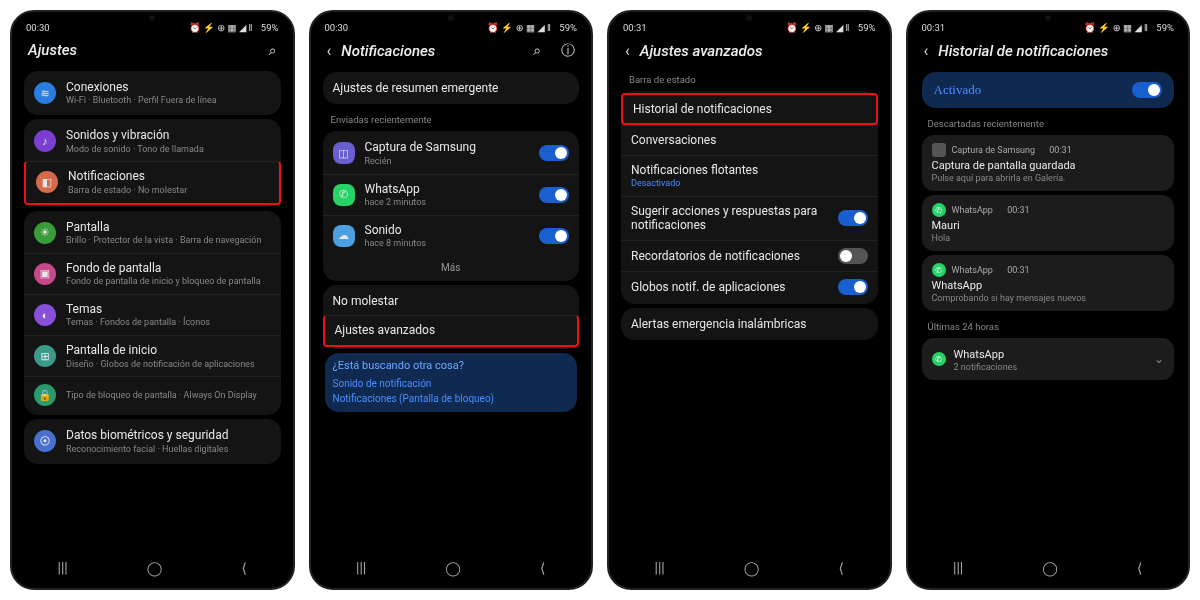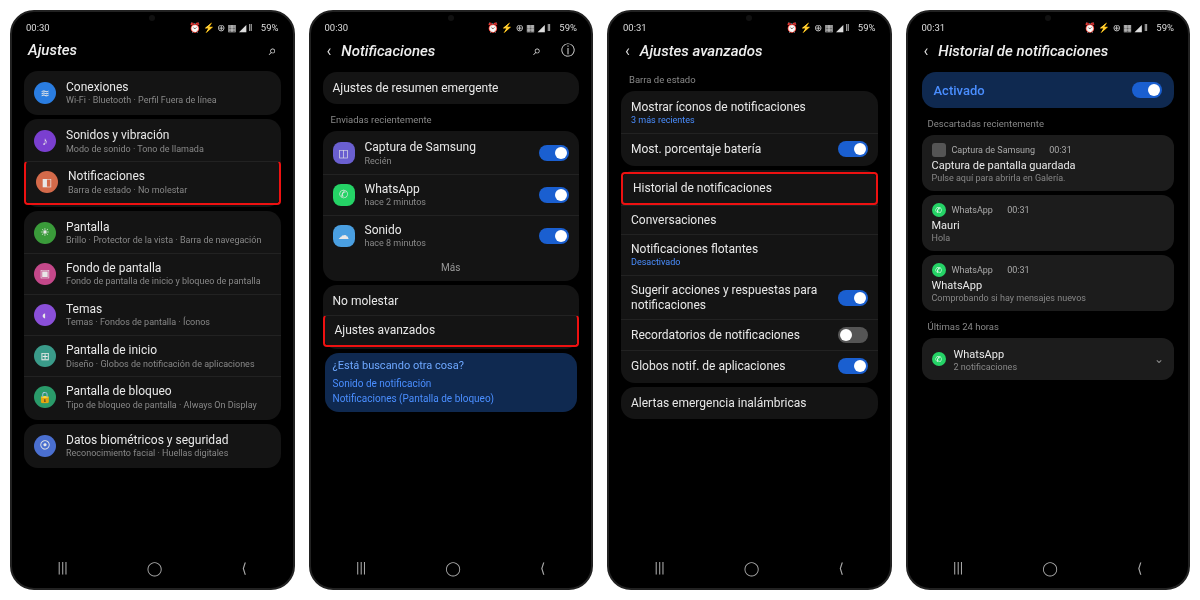--- a/index.html
+++ b/index.html
@@ -81,21 +81,21 @@
   .search-box .link { color:#4a8eff; font-size:10px; padding:2px 0; cursor:pointer; }
   .nav-bar {
     display:flex; justify-content:space-around; align-items:center;
     padding:8px 0 4px 0; color:#aaa; font-size:14px;
   }
   .nav-btn { cursor:pointer; }
   .pill {
     background:#0f2950; border-radius:14px; padding:10px 12px; margin:4px 4px;
     display:flex; justify-content:space-between; align-items:center;
   }
-  .pill .label { color:#4a8eff; font-size:13px; font-weight:500;}
+  .pill .label { color:#4a8eff; font-size:13px; font-weight:500;font-family:Liberation Serif, serif;}
   .notif-card {
     background:#1c1c1c; border-radius:12px; margin:4px 4px; padding:8px 10px;
   }
   .notif-head { display:flex; align-items:center; gap:6px; font-size:9px; color:#aaa;}
   .notif-title { font-size:11px; color:#e8e8e8; margin-top:2px;}
   .notif-sub { font-size:9px; color:#888; margin-top:1px;}
   .wa-icon { width:14px; height:14px; border-radius:50%; background:#25d366; display:flex;align-items:center;justify-content:center;font-size:8px;color:#fff;}
   .cap-icon { width:14px; height:14px; background:#555; border-radius:3px;}
   .chev { color:#888; font-size:12px;}
 </style>
@@ -163,21 +163,20 @@
         <div class="row">
           <div class="circle-icon" style="background:#3a9b8a">⊞</div>
       <div class="texts">
             <div class="title">Pantalla de inicio</div>
             <div class="sub">Diseño · Globos de notificación de aplicaciones</div>
           </div>
         </div>
         <div class="row">
           <div class="circle-icon" style="background:#2a9b6a">🔒</div>
       <div class="texts">
-            <div class="title">Pantalla de bloqueo</div>
             <div class="sub">Tipo de bloqueo de pantalla · Always On Display</div>
           </div>
         </div>
       </div>
       <div class="card">
         <div class="row">
           <div class="circle-icon" style="background:#4a6fd0">⦿</div>
       <div class="texts">
             <div class="title">Datos biométricos y seguridad</div>
             <div class="sub">Reconocimiento facial · Huellas digitales</div>
@@ -272,34 +271,20 @@
   <div class="status-bar">
     <span>00:31</span>
     <span class="status-right"><span>⏰ ⚡ ⊕ ▦ ◢ ‖</span>&nbsp;<span>59%</span></span>
   </div>
   <div class="header">
     <span class="back-arrow">‹</span>
     <h1>Ajustes avanzados</h1>
   </div>
   <div class="content">
     <div class="section-label">Barra de estado</div>
-    <div class="card" id="s3-c1">
-        <div class="row">
-          <div class="texts">
-            <div class="title">Mostrar íconos de notificaciones</div>
-            <div class="sub blue">3 más recientes</div>
-          </div>
-        </div>
-        <div class="row">
-          <div class="texts">
-            <div class="title">Most. porcentaje batería</div>
-          </div>
-          <div class="toggle on"></div>
-        </div>
-      </div>
     <div class="card" id="s3-c2">
         <div class="row hl">
           <div class="texts">
             <div class="title">Historial de notificaciones</div>
           </div>
         </div>
         <div class="row">
           <div class="texts">
             <div class="title">Conversaciones</div>
           </div>

